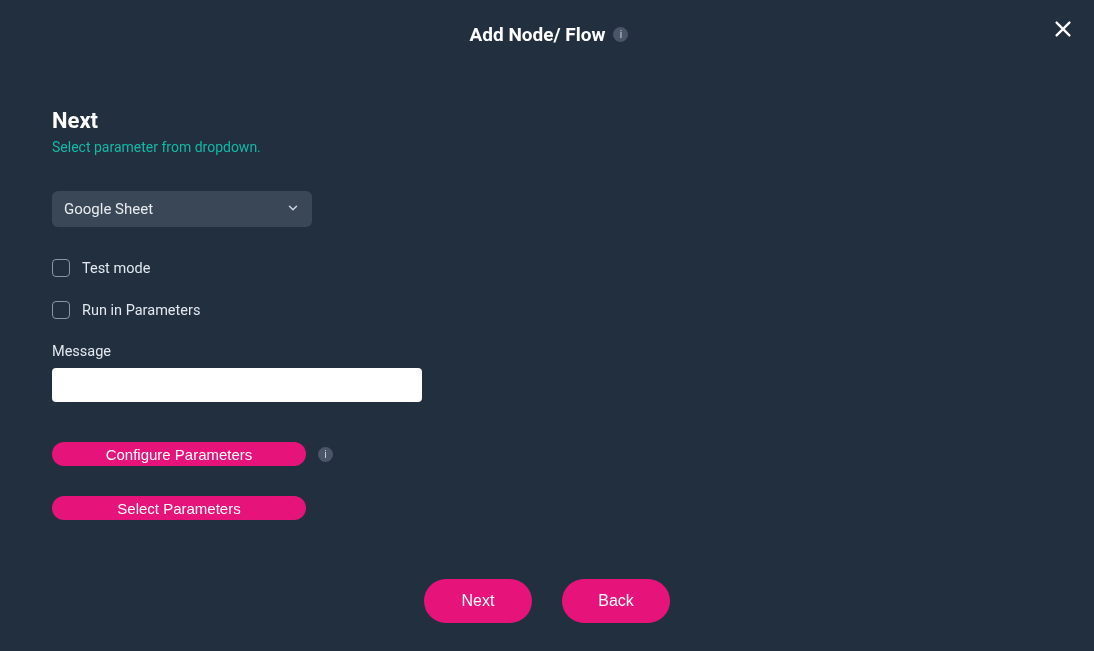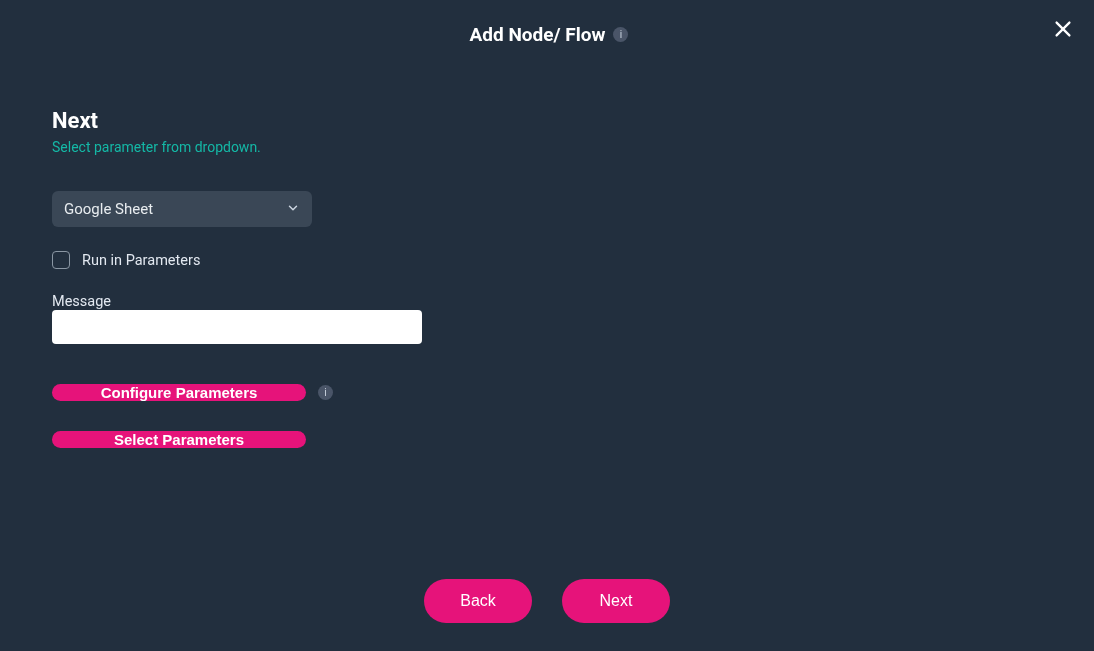--- a/index.html
+++ b/index.html
@@ -76,21 +76,21 @@
     .dropdown {
       position: relative;
       width: 260px;
       height: 36px;
       background: #3a4756;
       border-radius: 6px;
       display: flex;
       align-items: center;
       padding: 0 12px;
       cursor: pointer;
-      margin-bottom: 24px;
+      margin-bottom: 32px;
     }
     .dropdown-value {
       font-size: 15px;
       color: #e8ecef;
       flex: 1;
     }
     .dropdown-caret {
       color: #cbd5e0;
     }
     .checkbox-row {
@@ -108,20 +108,21 @@
       cursor: pointer;
       flex-shrink: 0;
     }
     .checkbox-label {
       font-size: 14.5px;
       color: #e2e8f0;
     }
     .field-label {
       font-size: 14.5px;
       color: #e2e8f0;
+      margin-bottom: 8px;
       display: block;
     }
     .text-input {
       width: 370px;
       height: 34px;
       background: #ffffff;
       border: none;
       border-radius: 4px;
       padding: 0 10px;
       font-size: 14px;
@@ -133,23 +134,23 @@
       align-items: center;
       gap: 12px;
       margin-bottom: 30px;
     }
     .pill-button {
       background: #e6137a;
       color: #ffffff;
       border: none;
       border-radius: 20px;
       padding: 0 24px;
-      height: 17px;
+      height: 24px;
       font-size: 15px;
-      font-weight: 700;
+      font-weight: 400;
       cursor: pointer;
       min-width: 254px;
       display: inline-flex;
       align-items: center;
       justify-content: center;
     }
     .footer {
       position: absolute;
       bottom: 28px;
       left: 0;
@@ -193,20 +194,24 @@
 
   <div class="dropdown">
     <span class="dropdown-value">Google Sheet</span>
     <span class="dropdown-caret">
       <svg width="14" height="14" viewBox="0 0 24 24" fill="none" stroke="currentColor" stroke-width="2.5" stroke-linecap="round" stroke-linejoin="round">
         <polyline points="6 9 12 15 18 9"></polyline>
       </svg>
     </span>
   </div>
 
+  <div class="checkbox-row">
+    <div class="checkbox"></div>
+    <span class="checkbox-label">Test mode</span>
+  </div>
 
   <div class="checkbox-row">
     <div class="checkbox"></div>
     <span class="checkbox-label">Run in Parameters</span>
   </div>
 
   <div style="margin-top: 20px;">
     <label class="field-label">Message</label>
     <input type="text" class="text-input" value="" style="">
   </div>
@@ -215,15 +220,15 @@
     <button class="pill-button">Configure Parameters</button>
     <span class="info-badge">i</span>
   </div>
 
   <div class="action-row">
     <button class="pill-button">Select Parameters</button>
   </div>
 </div>
 
 <div class="footer">
+  <button class="footer-button">Next</button>
   <button class="footer-button">Back</button>
-  <button class="footer-button">Next</button>
 </div>
 
 </body></html>

